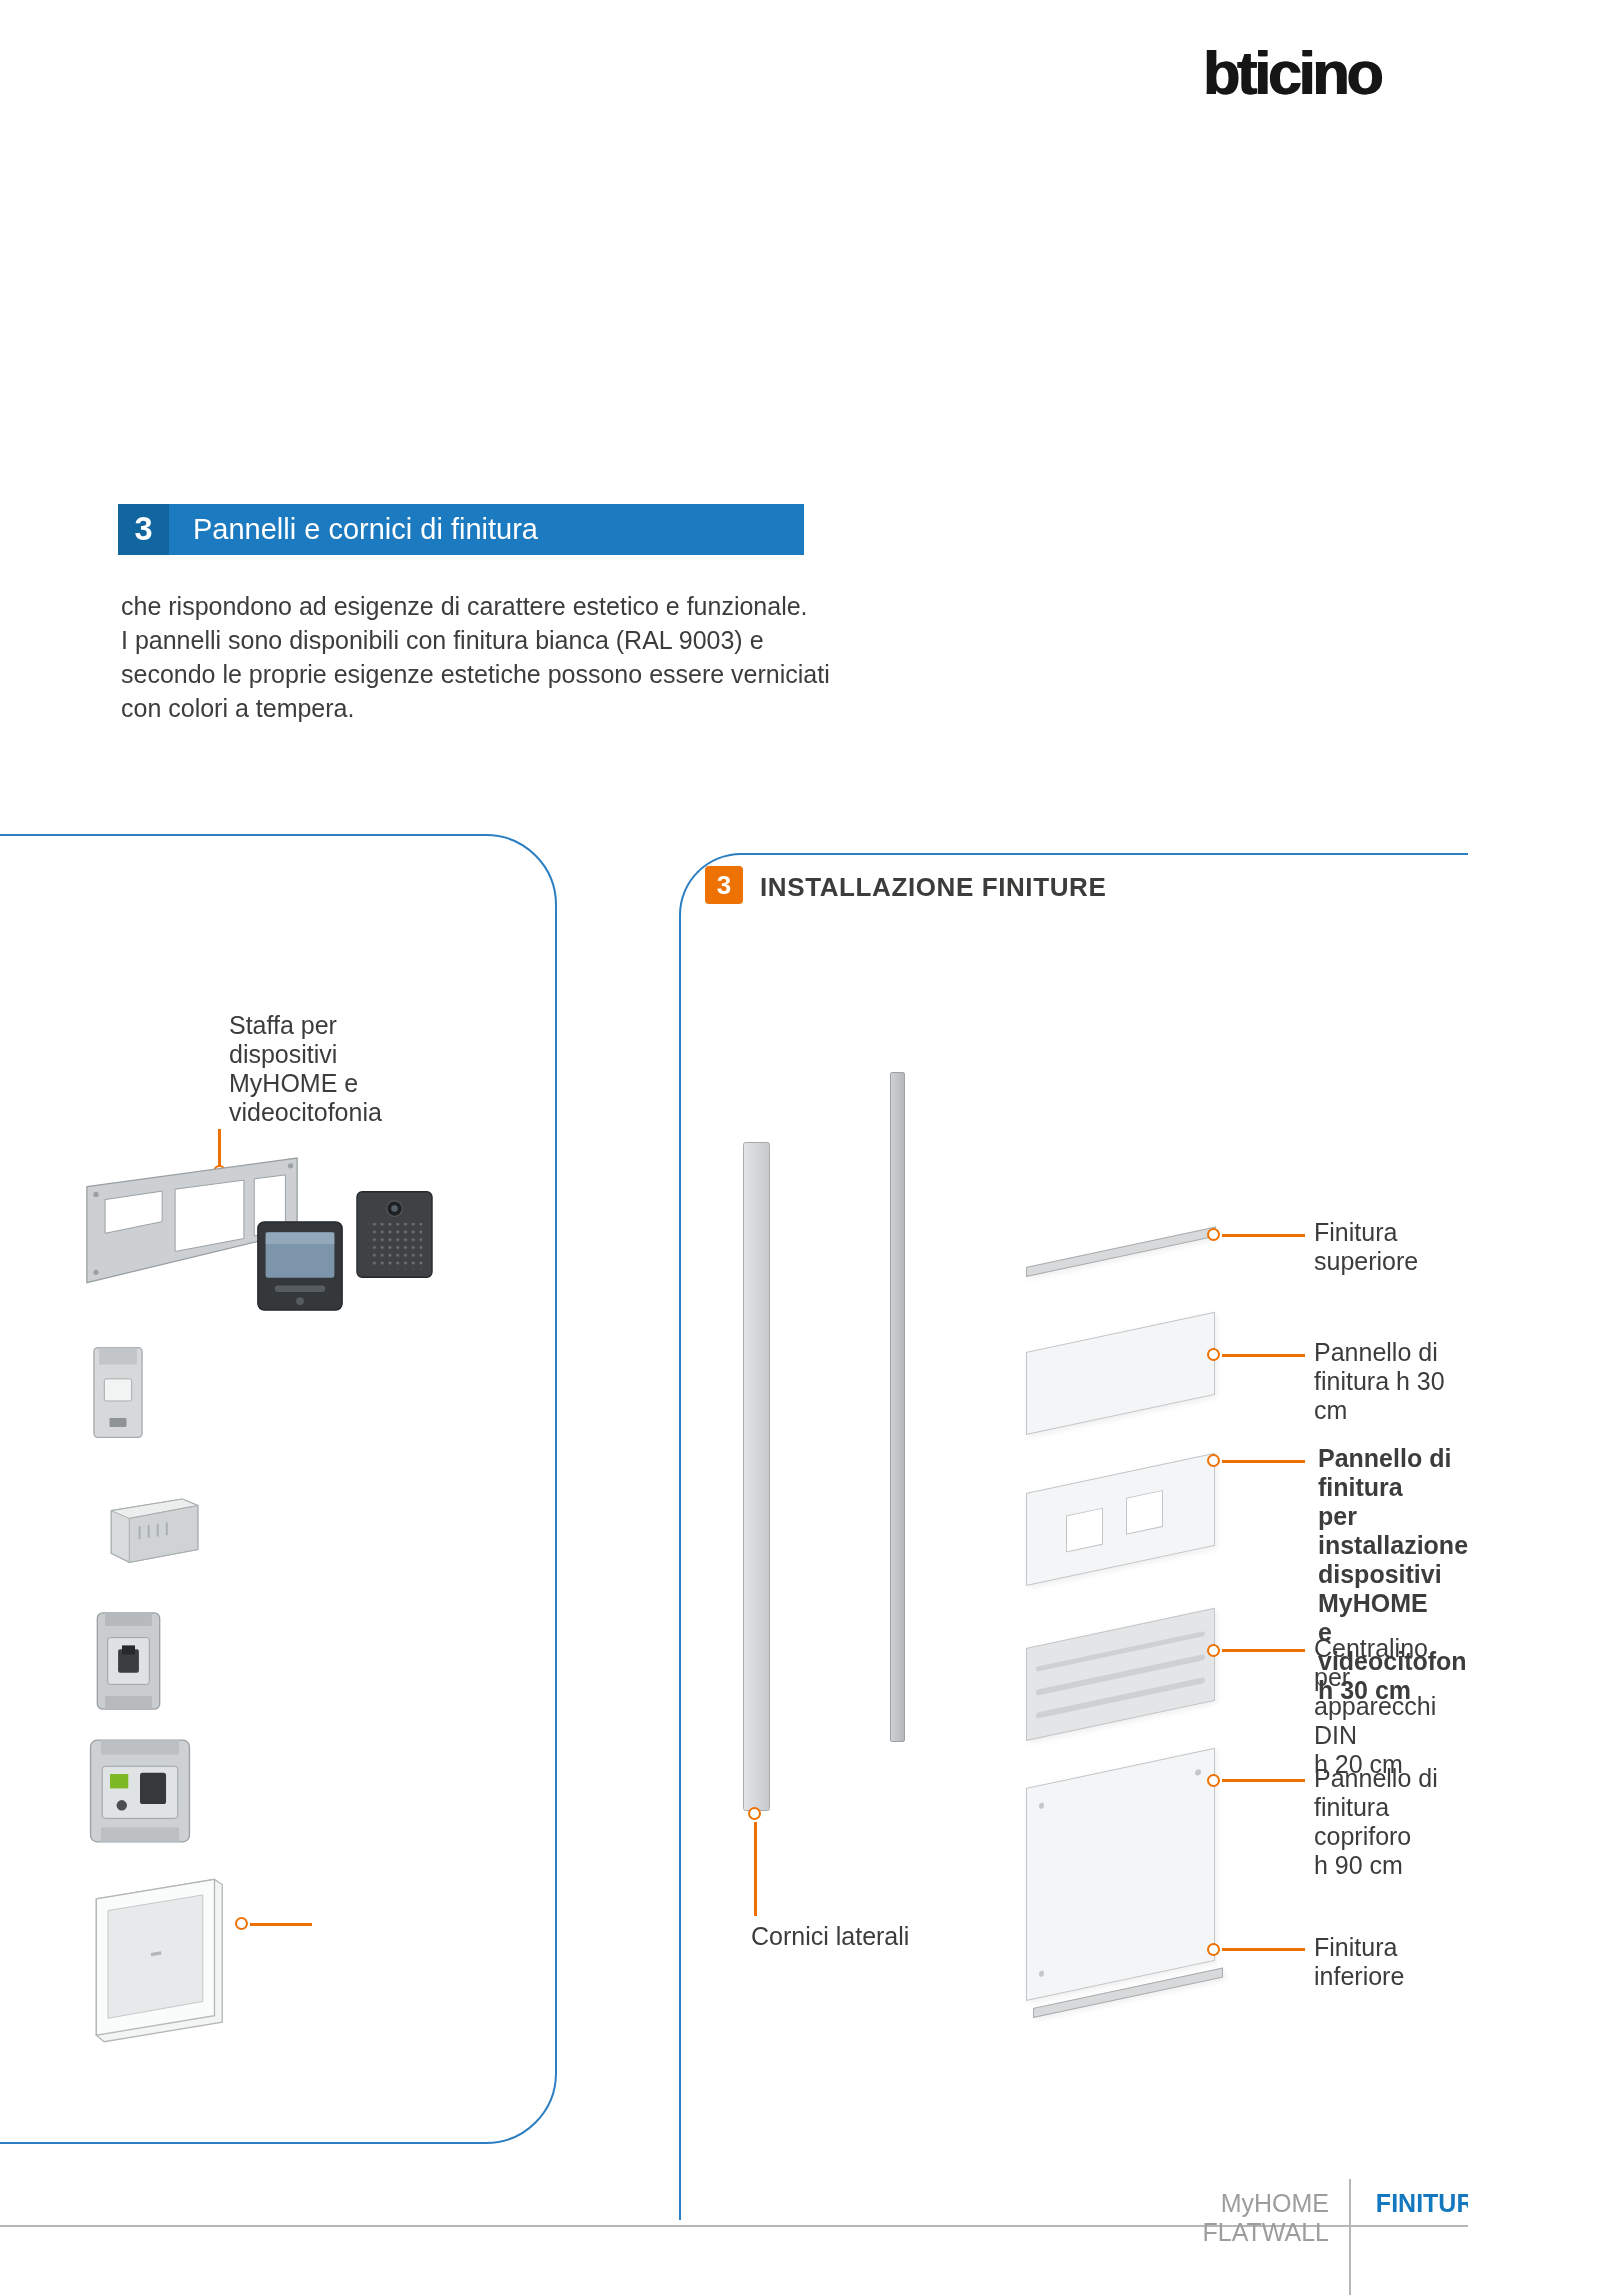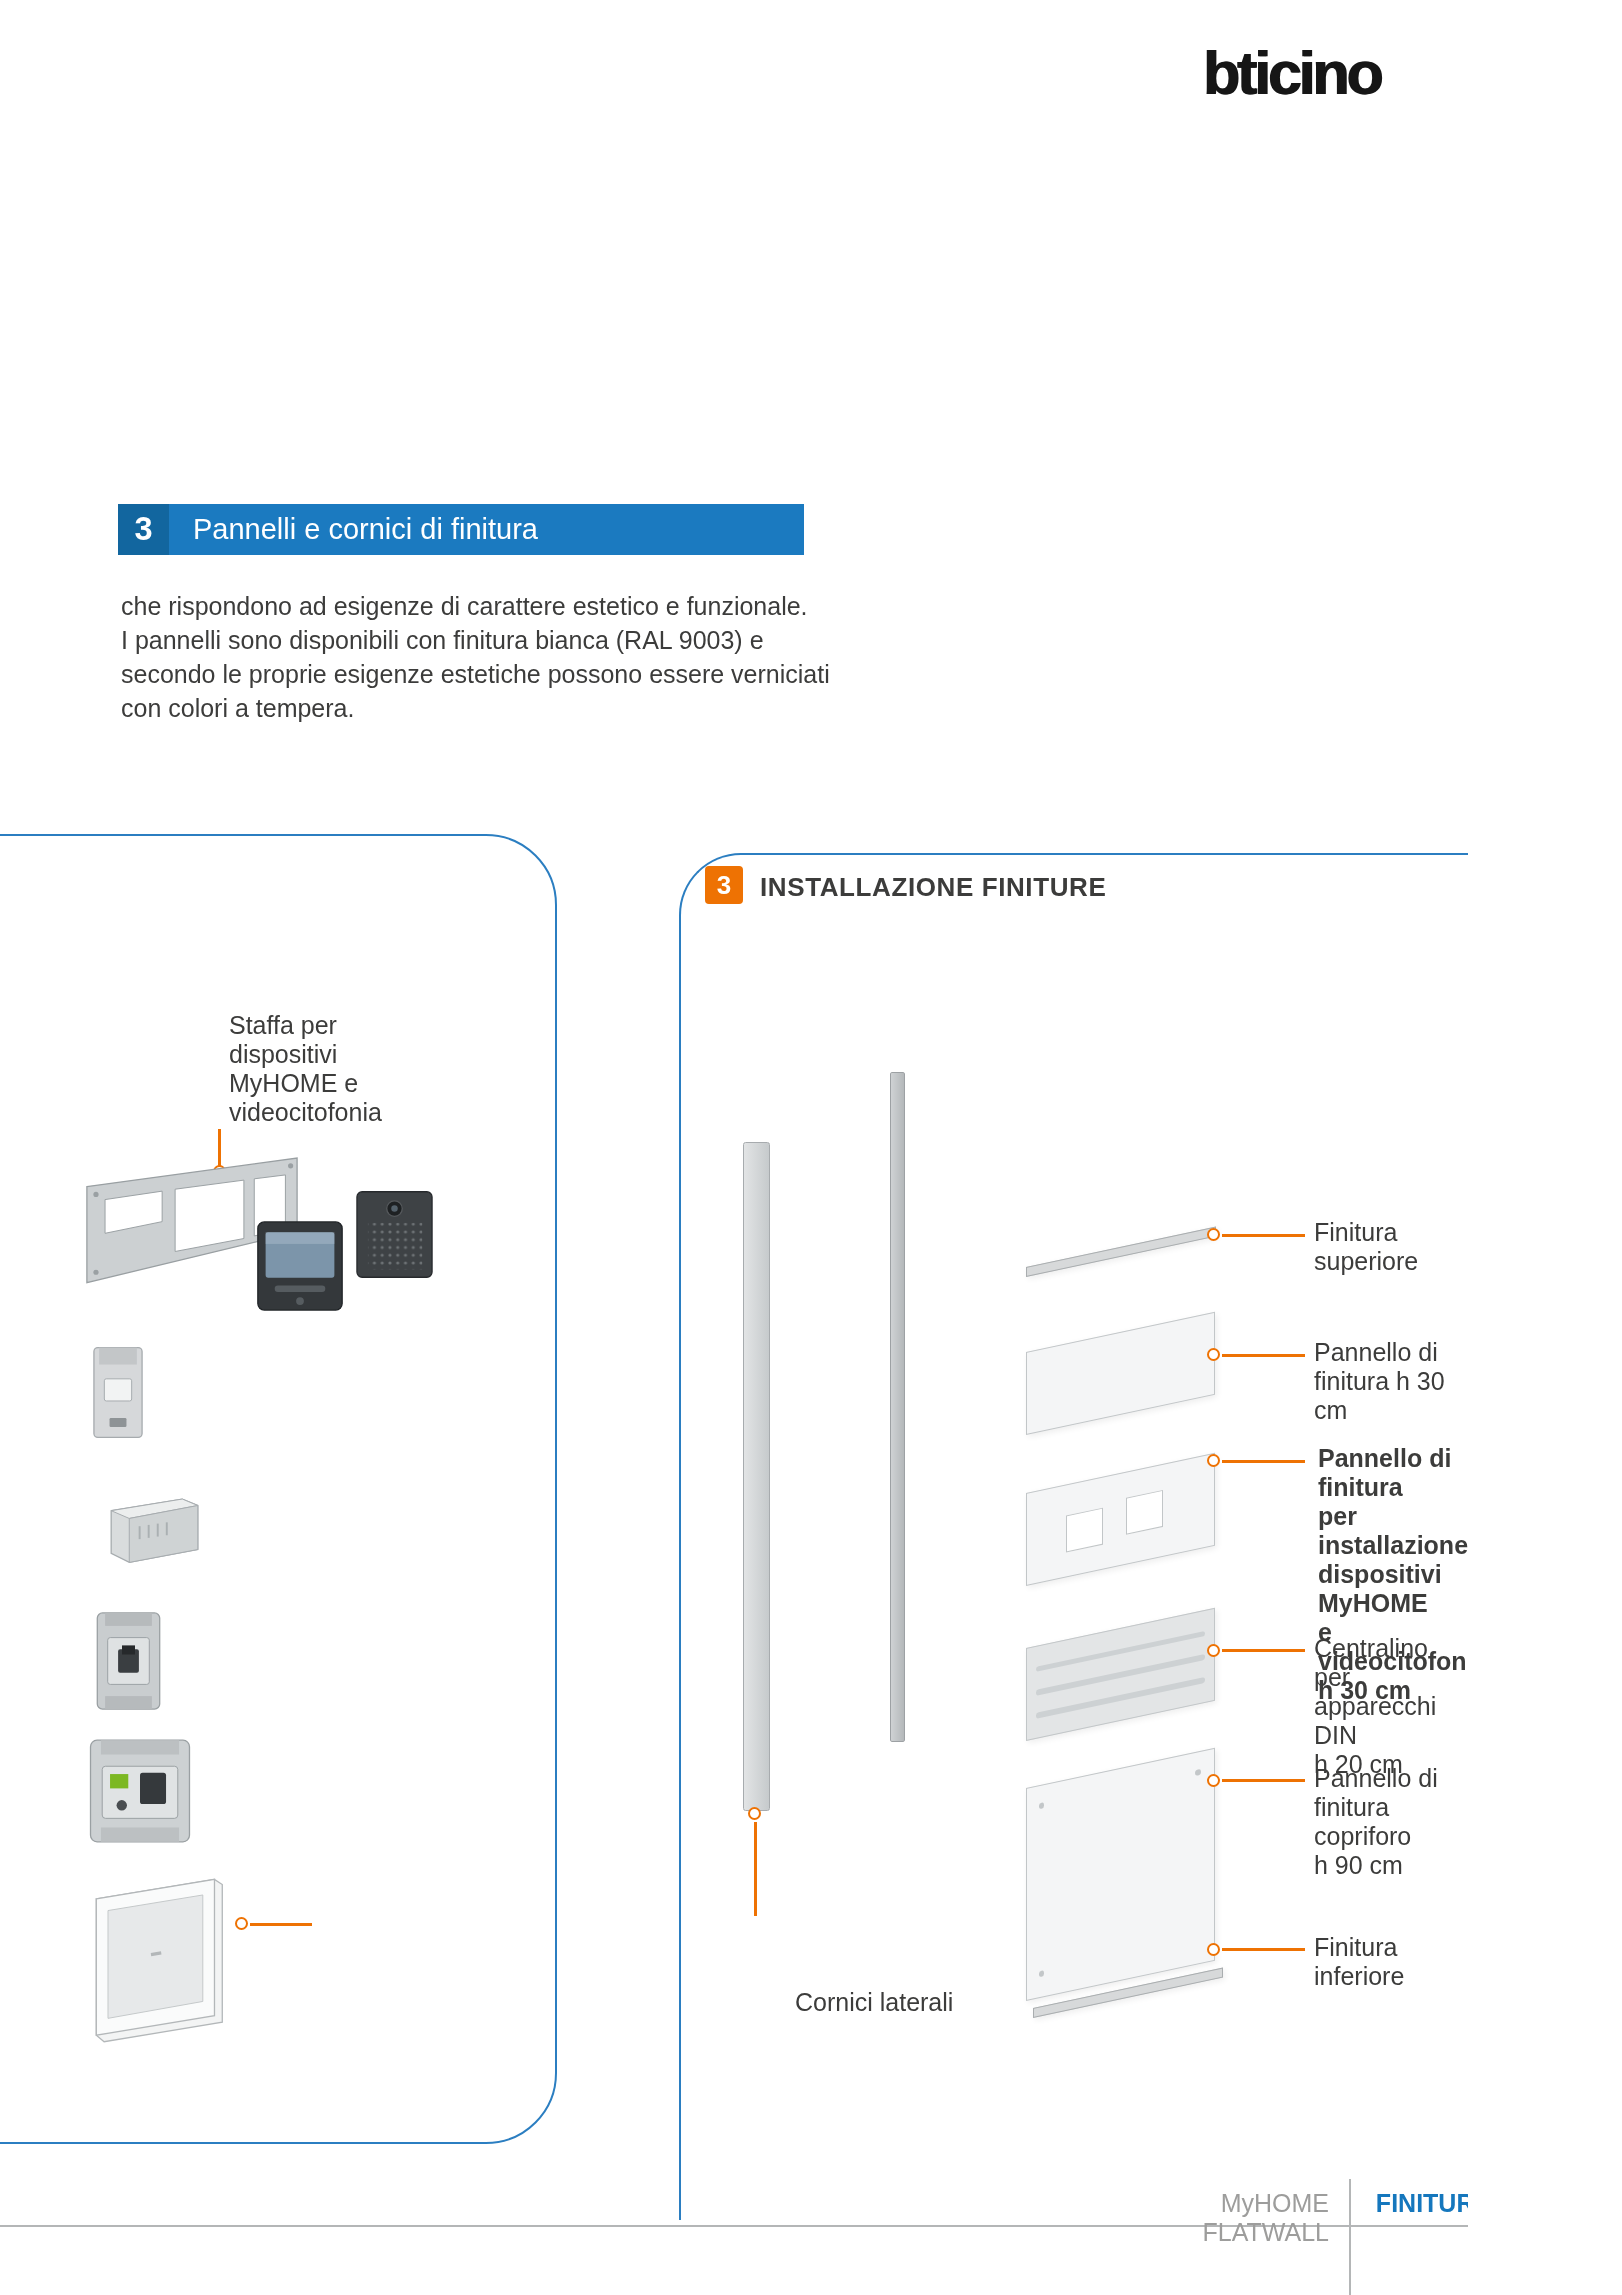--- a/index.html
+++ b/index.html
@@ -220,21 +220,21 @@
   <div class="hline" style="left:250px; top:1923px; width:62px;"></div>
 
   <div class="fig-num">3</div>
   <div class="fig-title">INSTALLAZIONE FINITURE</div>
 
   <div class="strip1"></div>
   <div class="strip2"></div>
 
   <div class="dot" style="left:748px; top:1807px;"></div>
   <div class="vline" style="left:754px; top:1822px; height:94px;"></div>
-  <div class="label" style="left:751px; top:1988px;margin-left:44px;">Cornici laterali</div>
+  <div class="label" style="left:751px; top:1922px;">Cornici laterali</div>
 
   <div class="panel bar" style="top:1267px; width:188px;"></div>
 
   <div class="panel" style="top:1352px; height:81px;"></div>
 
   <div class="panel" style="top:1493px; height:91px;">
     <div class="hole" style="left:39px; top:30px;"></div>
     <div class="hole" style="left:99px; top:25px;"></div>
   </div>
 

